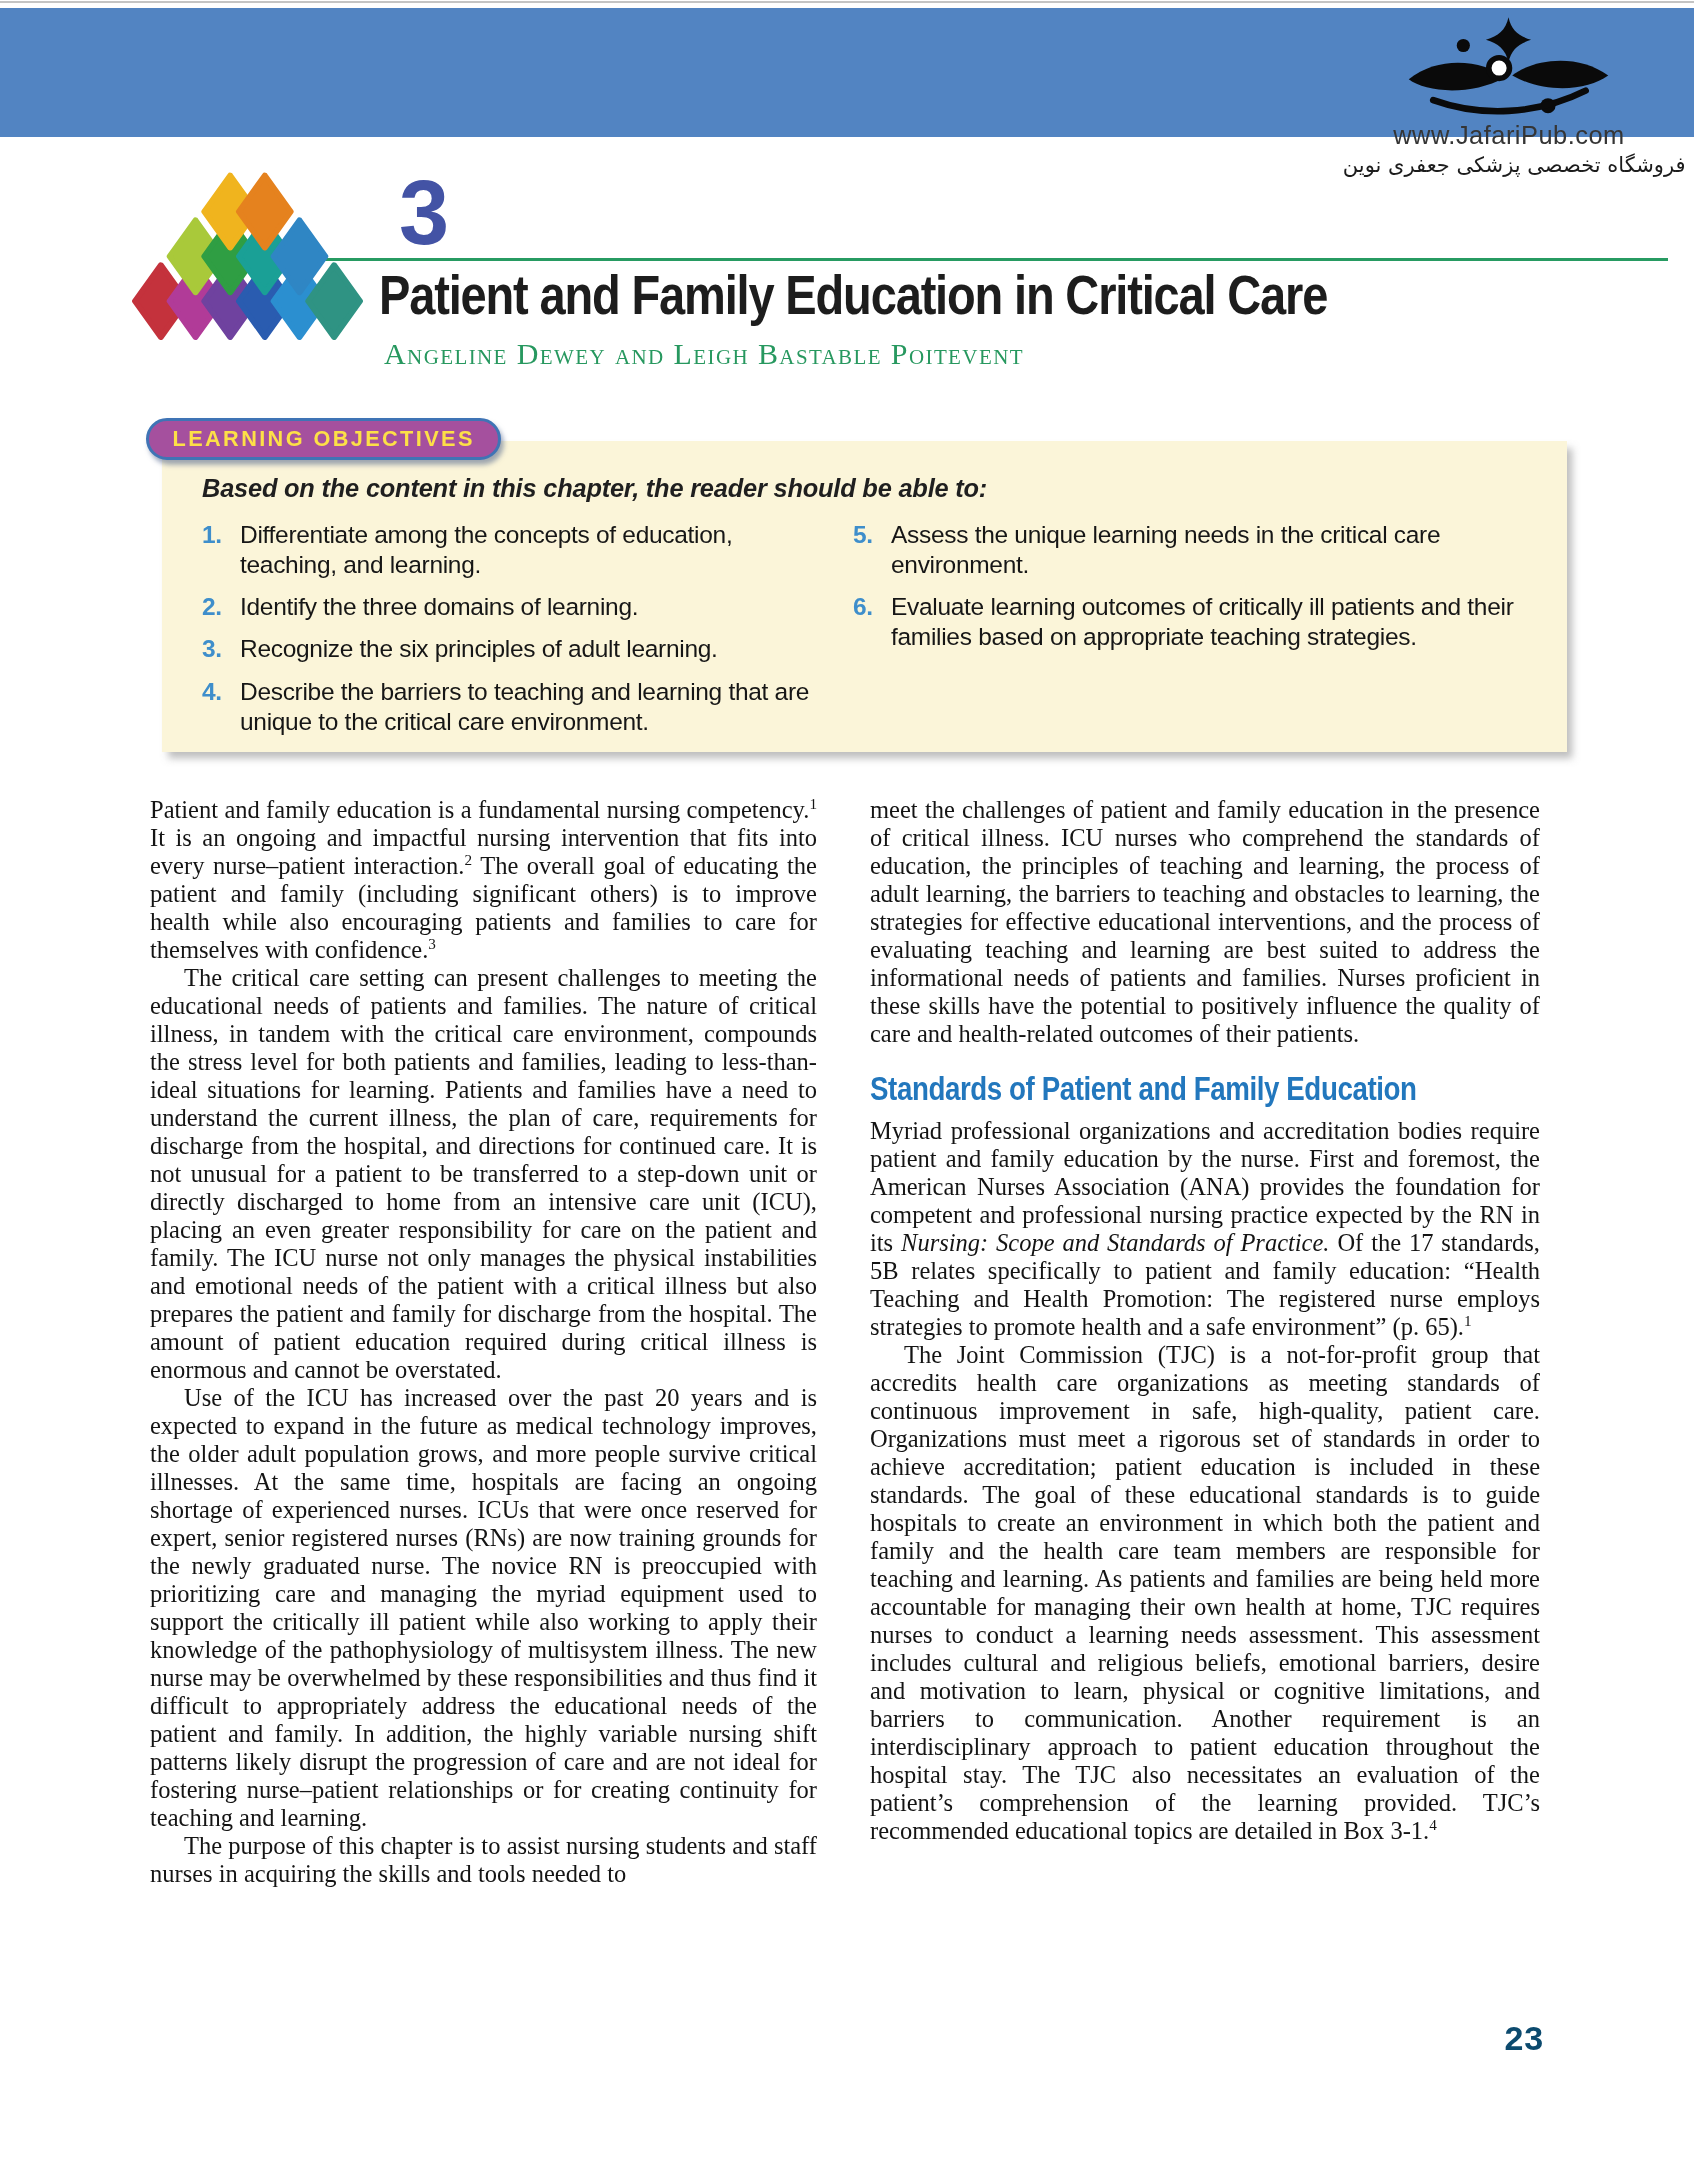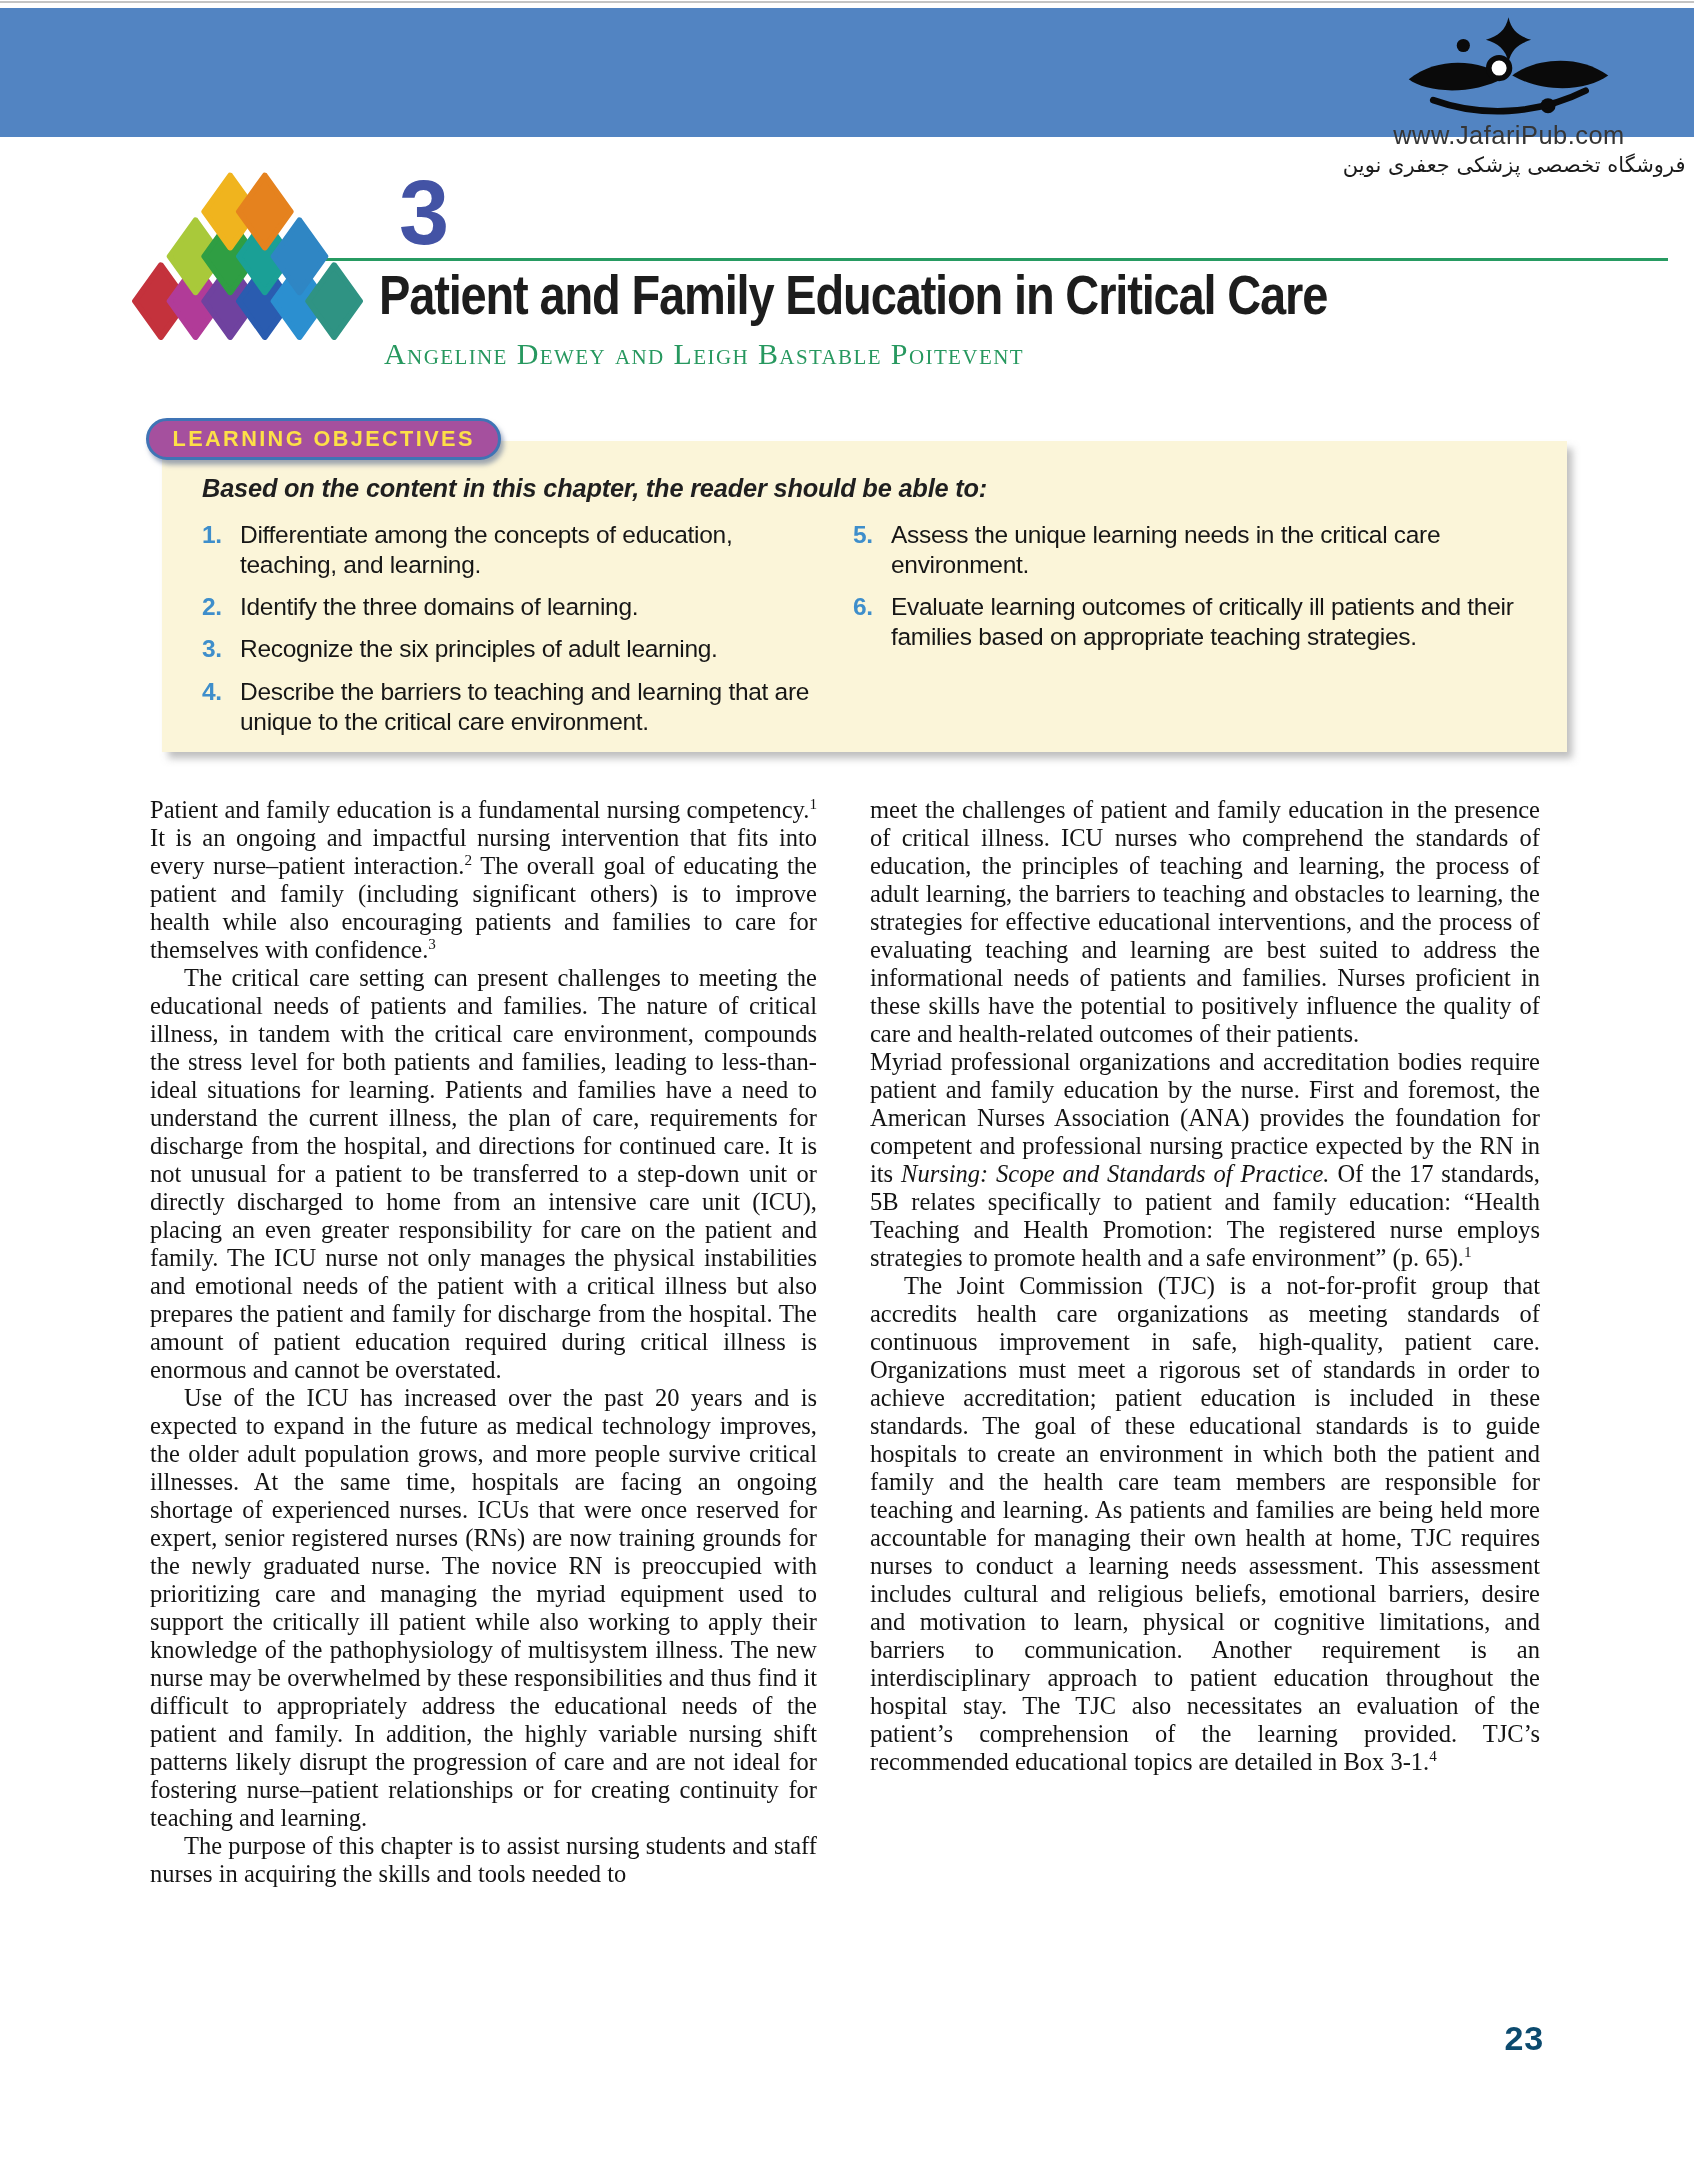--- a/index.html
+++ b/index.html
@@ -162,20 +162,21 @@
   </div>
 
   <div class="abs body-col" id="col-left">
       <p class="body-p"><span>Patient and family education is a fundamental nursing competency.</span><sup>1</sup><span> It is an ongoing and impactful nursing intervention that fits into every nurse–patient interaction.</span><sup>2</sup><span> The overall goal of educating the patient and family (including significant others) is to improve health while also encouraging patients and families to care for themselves with confidence.</span><sup>3</sup></p>
       <p class="body-p indent"><span>The critical care setting can present challenges to meeting the educational needs of patients and families. The nature of critical illness, in tandem with the critical care environment, compounds the stress level for both patients and families, leading to less-than-ideal situations for learning. Patients and families have a need to understand the current illness, the plan of care, requirements for discharge from the hospital, and directions for continued care. It is not unusual for a patient to be transferred to a step-down unit or directly discharged to home from an intensive care unit (ICU), placing an even greater responsibility for care on the patient and family. The ICU nurse not only manages the physical instabilities and emotional needs of the patient with a critical illness but also prepares the patient and family for discharge from the hospital. The amount of patient education required during critical illness is enormous and cannot be overstated.</span></p>
       <p class="body-p indent"><span>Use of the ICU has increased over the past 20 years and is expected to expand in the future as medical technology improves, the older adult population grows, and more people survive critical illnesses. At the same time, hospitals are facing an ongoing shortage of experienced nurses. ICUs that were once reserved for expert, senior registered nurses (RNs) are now training grounds for the newly graduated nurse. The novice RN is preoccupied with prioritizing care and managing the myriad equipment used to support the critically ill patient while also working to apply their knowledge of the pathophysiology of multisystem illness. The new nurse may be overwhelmed by these responsibilities and thus find it difficult to appropriately address the educational needs of the patient and family. In addition, the highly variable nursing shift patterns likely disrupt the progression of care and are not ideal for fostering nurse–patient relationships or for creating continuity for teaching and learning.</span></p>
       <p class="body-p indent"><span>The purpose of this chapter is to assist nursing students and staff nurses in acquiring the skills and tools needed to</span></p>
     </div>
   <div class="abs body-col" id="col-right">
       <p class="body-p"><span>meet the challenges of patient and family education in the presence of critical illness. ICU nurses who comprehend the standards of education, the principles of teaching and learning, the process of adult learning, the barriers to teaching and obstacles to learning, the strategies for effective educational interventions, and the process of evaluating teaching and learning are best suited to address the informational needs of patients and families. Nurses proficient in these skills have the potential to positively influence the quality of care and health-related outcomes of their patients.</span></p>
+      <div class="section-heading"><span class="condense">Standards of Patient and Family Education</span></div>
       <p class="body-p"><span>Myriad professional organizations and accreditation bodies require patient and family education by the nurse. First and foremost, the American Nurses Association (ANA) provides the foundation for competent and professional nursing practice expected by the RN in its </span><em>Nursing: Scope and Standards of Practice.</em><span> Of the 17 standards, 5B relates specifically to patient and family education: “Health Teaching and Health Promotion: The registered nurse employs strategies to promote health and a safe environment” (p. 65).</span><sup>1</sup></p>
       <p class="body-p indent"><span>The Joint Commission (TJC) is a not-for-profit group that accredits health care organizations as meeting standards of continuous improvement in safe, high-quality, patient care. Organizations must meet a rigorous set of standards in order to achieve accreditation; patient education is included in these standards. The goal of these educational standards is to guide hospitals to create an environment in which both the patient and family and the health care team members are responsible for teaching and learning. As patients and families are being held more accountable for managing their own health at home, TJC requires nurses to conduct a learning needs assessment. This assessment includes cultural and religious beliefs, emotional barriers, desire and motivation to learn, physical or cognitive limitations, and barriers to communication. Another requirement is an interdisciplinary approach to patient education throughout the hospital stay. The TJC also necessitates an evaluation of the patient’s comprehension of the learning provided. TJC’s recommended educational topics are detailed in Box 3-1.</span><sup>4</sup></p>
     </div>
 
   <div class="abs" id="page-number">23</div>
 
 </div>
 
 
 </body></html>

